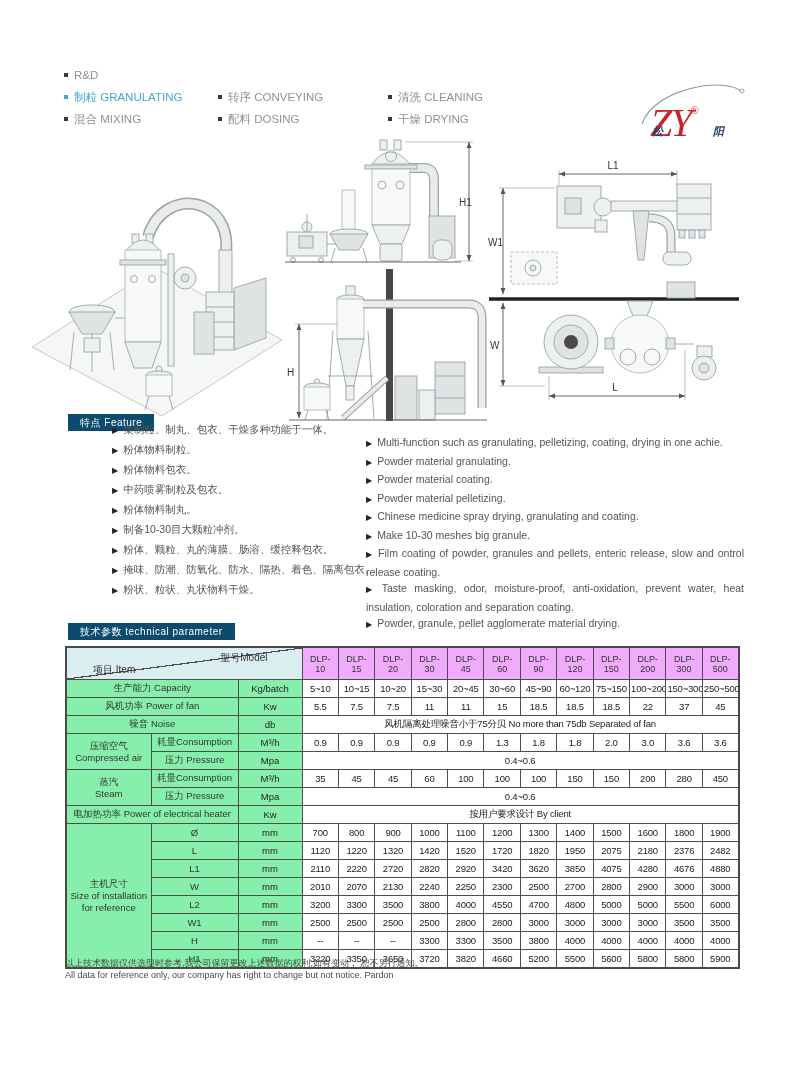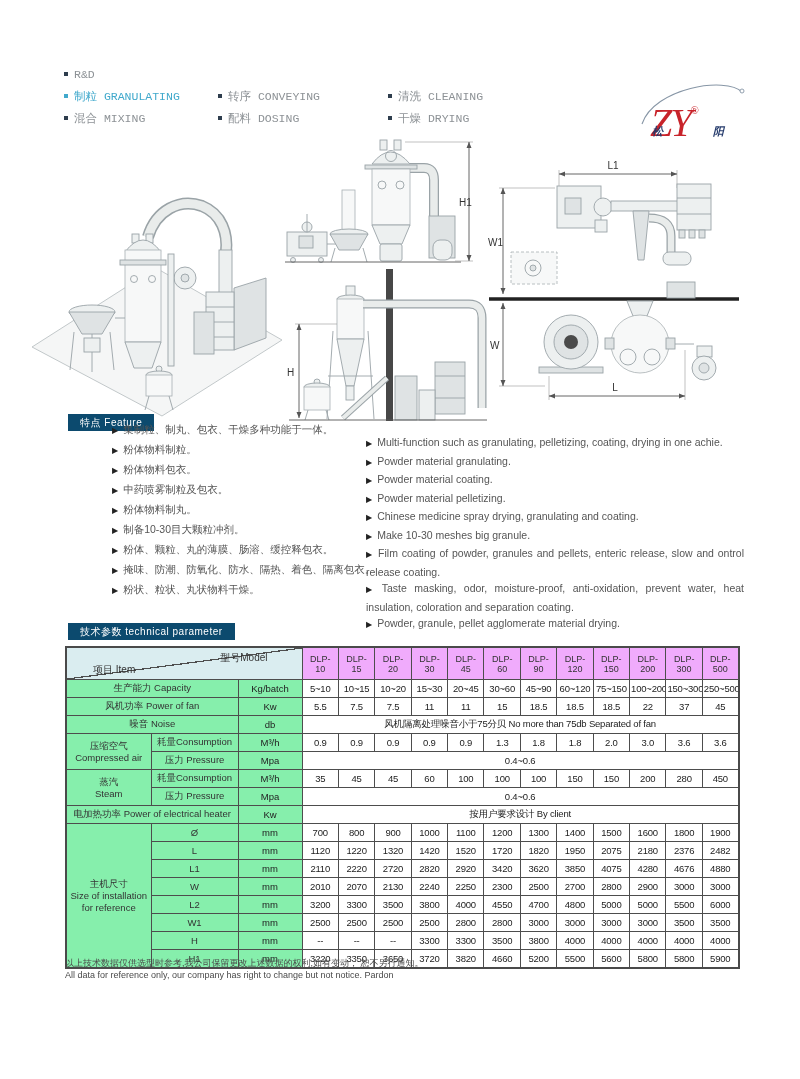--- a/index.html
+++ b/index.html
@@ -5,21 +5,21 @@
   html,body{margin:0;padding:0;background:#fff;}
   .page{position:relative;width:800px;height:1079px;background:#fff;overflow:hidden;
         font-family:"Liberation Sans","DejaVu Sans",sans-serif;color:#444;}
 
   
   .nav{position:absolute;left:64px;top:64px;height:70px;width:560px;}
   .nav-col{position:absolute;top:0;}
   .nav-col.c1{left:0;}
   .nav-col.c2{left:154px;top:22px;}
   .nav-col.c3{left:324px;top:22px;}
-  .nav-item{height:22px;line-height:22px;font-size:11.5px;color:#8d9296;cursor:pointer;white-space:nowrap;font-family:Liberation Mono, monospace;}
+  .nav-item{height:22px;line-height:22px;font-size:11.5px;color:#8d9296;cursor:pointer;white-space:nowrap;}
   .nav-item .bullet{display:inline-block;width:4px;height:4px;background:#2e3d4d;margin:0 6px 2px 0;vertical-align:middle;}
   .nav-item.active{color:#41a9cc;}
   .nav-item.active .bullet{background:#41a9cc;}
 
   
   .logo{position:absolute;left:636px;top:76px;width:112px;height:64px;}
   .logo .zy{position:absolute;left:14px;top:14px;font-family:"Liberation Serif","DejaVu Serif",serif;
             font-size:40px;font-weight:normal;font-style:italic;color:#c8232a;letter-spacing:-2px;line-height:40px;}
   .logo .zy sup{font-size:11px;font-style:normal;letter-spacing:0;vertical-align:22px;}
   .logo svg{position:absolute;left:-4px;top:0;}

